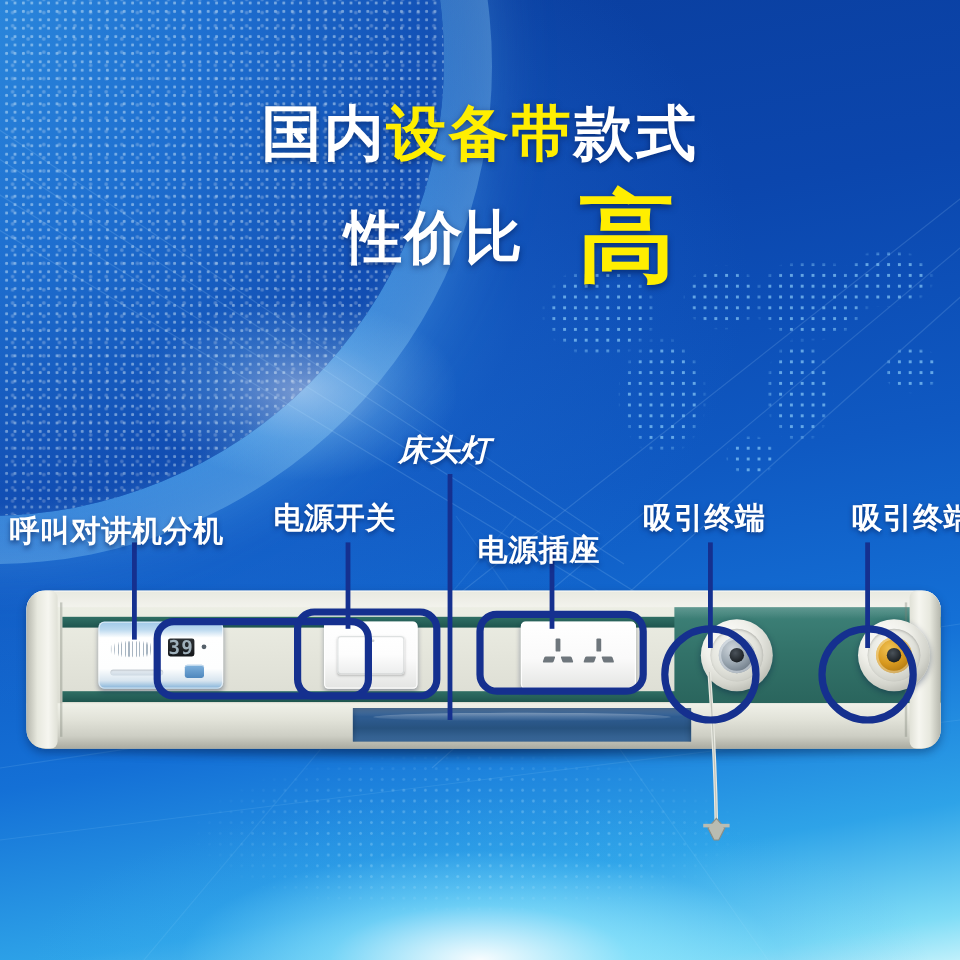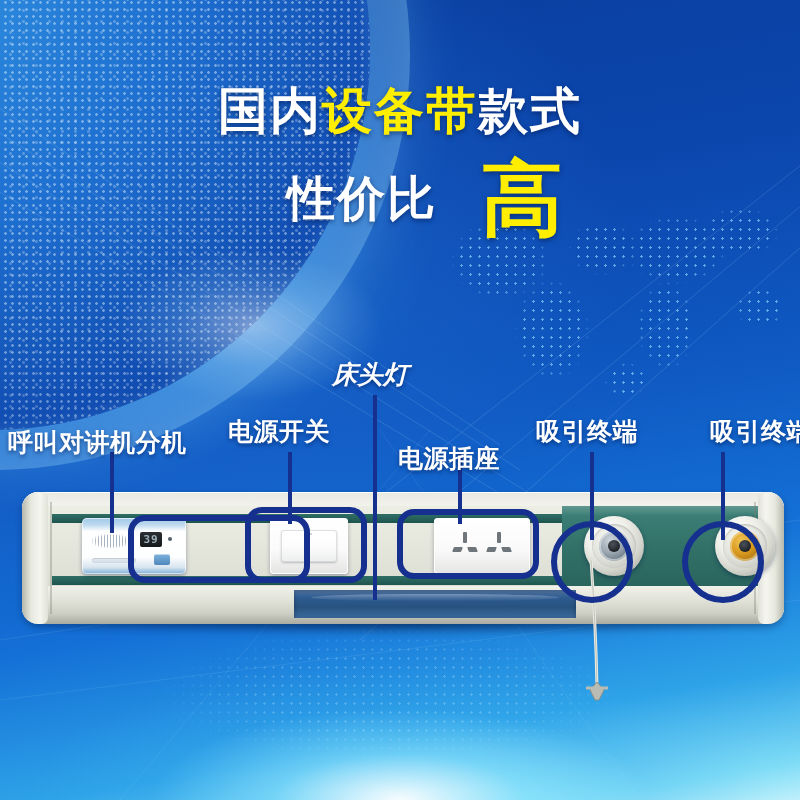--- a/index.html
+++ b/index.html
@@ -185,21 +185,21 @@
     position:absolute; left:10px; top:16px; width:38px; height:14px;
     background-image:repeating-linear-gradient(90deg, rgba(120,140,160,.75) 0 1px, rgba(0,0,0,0) 1px 3px);
     opacity:.85;
     -webkit-mask-image:radial-gradient(ellipse at center,#000 55%,transparent 78%);
     mask-image:radial-gradient(ellipse at center,#000 55%,transparent 78%);
   }
   .ic-lcd {
     position:absolute; left:58px; top:14px; width:22px; height:15px;
     background:linear-gradient(180deg,#2b2f33,#15181b);
     border-radius:2px;
-    color:#9fb0bb; font-size:11px; font-weight:bold; line-height:15px; text-align:center;
+    color:#9fb0bb; font-size:16px; font-weight:bold; line-height:15px; text-align:center;
     font-family:"DejaVu Sans Mono","Liberation Mono",monospace;
     letter-spacing:1px;
   }
   .ic-led { position:absolute; left:86px; top:19px; width:4px; height:4px; border-radius:50%; background:#55606a; }
   .ic-btn {
     position:absolute; left:72px; top:36px; width:16px; height:11px; border-radius:2px;
     background:linear-gradient(180deg,#7fb2dd,#4e87bd);
     box-shadow:inset 0 1px 0 rgba(255,255,255,.5);
   }
   .ic-slot { position:absolute; left:10px; top:40px; width:44px; height:5px; border-radius:3px;

